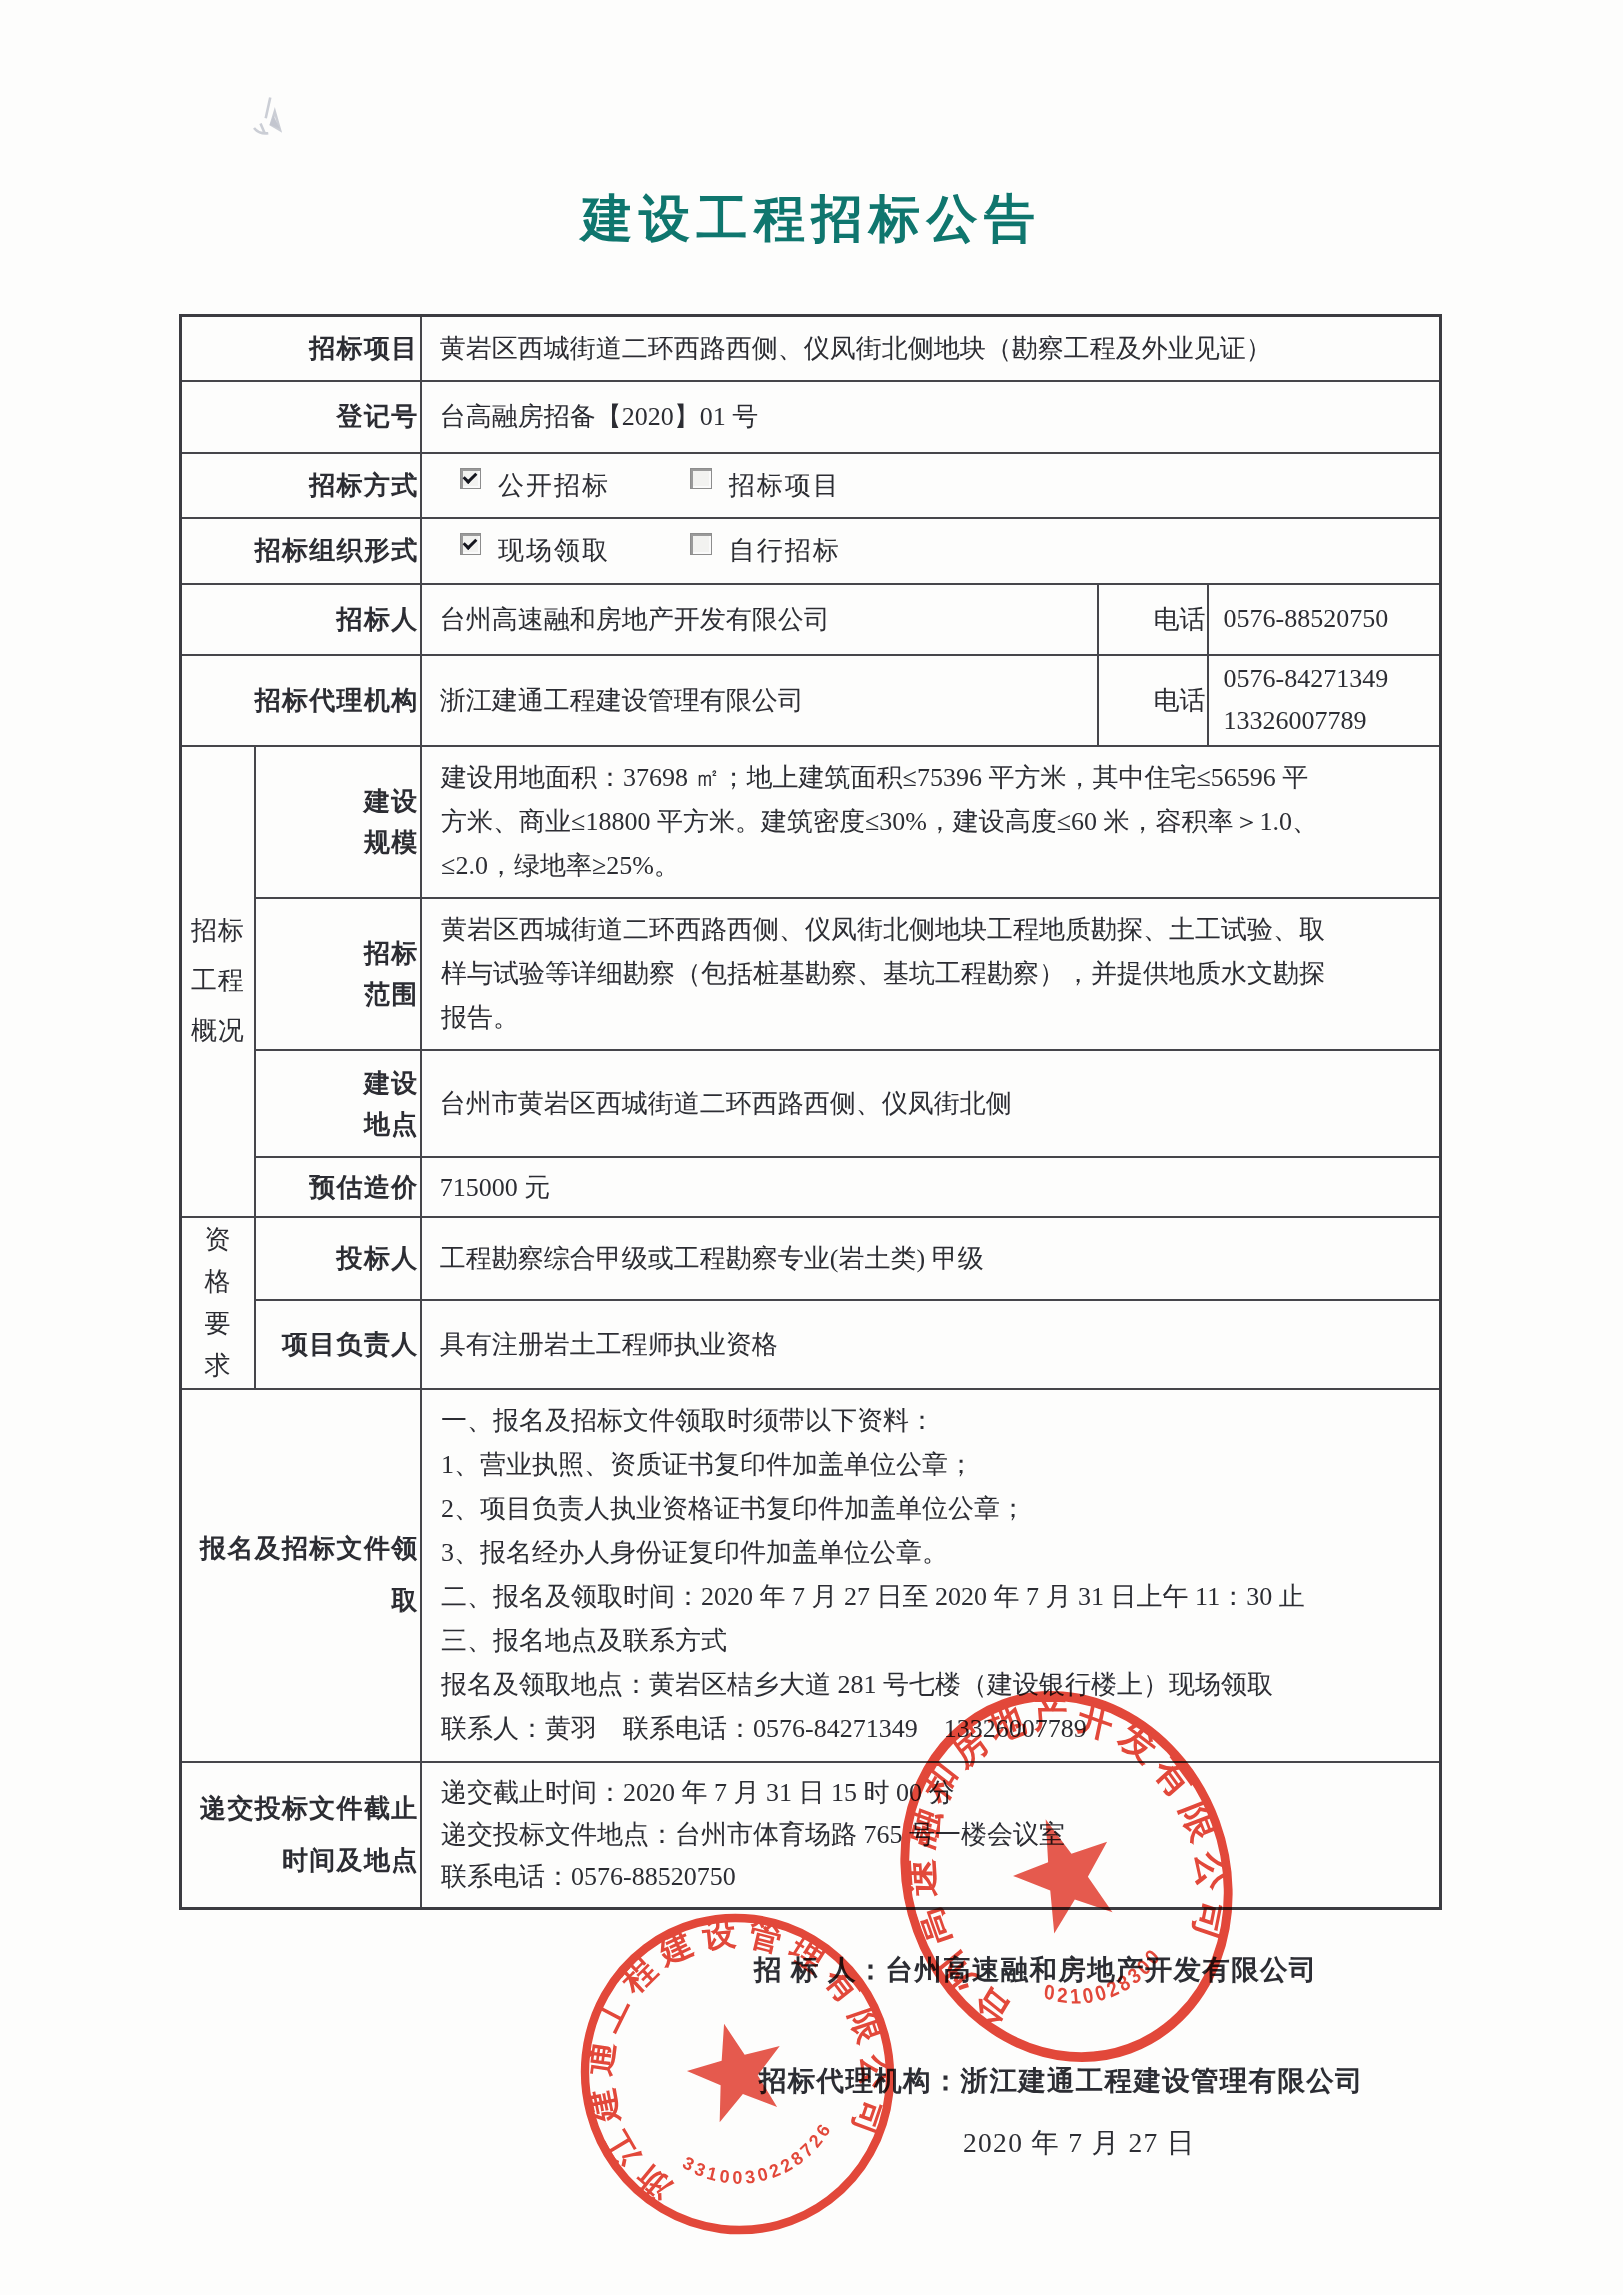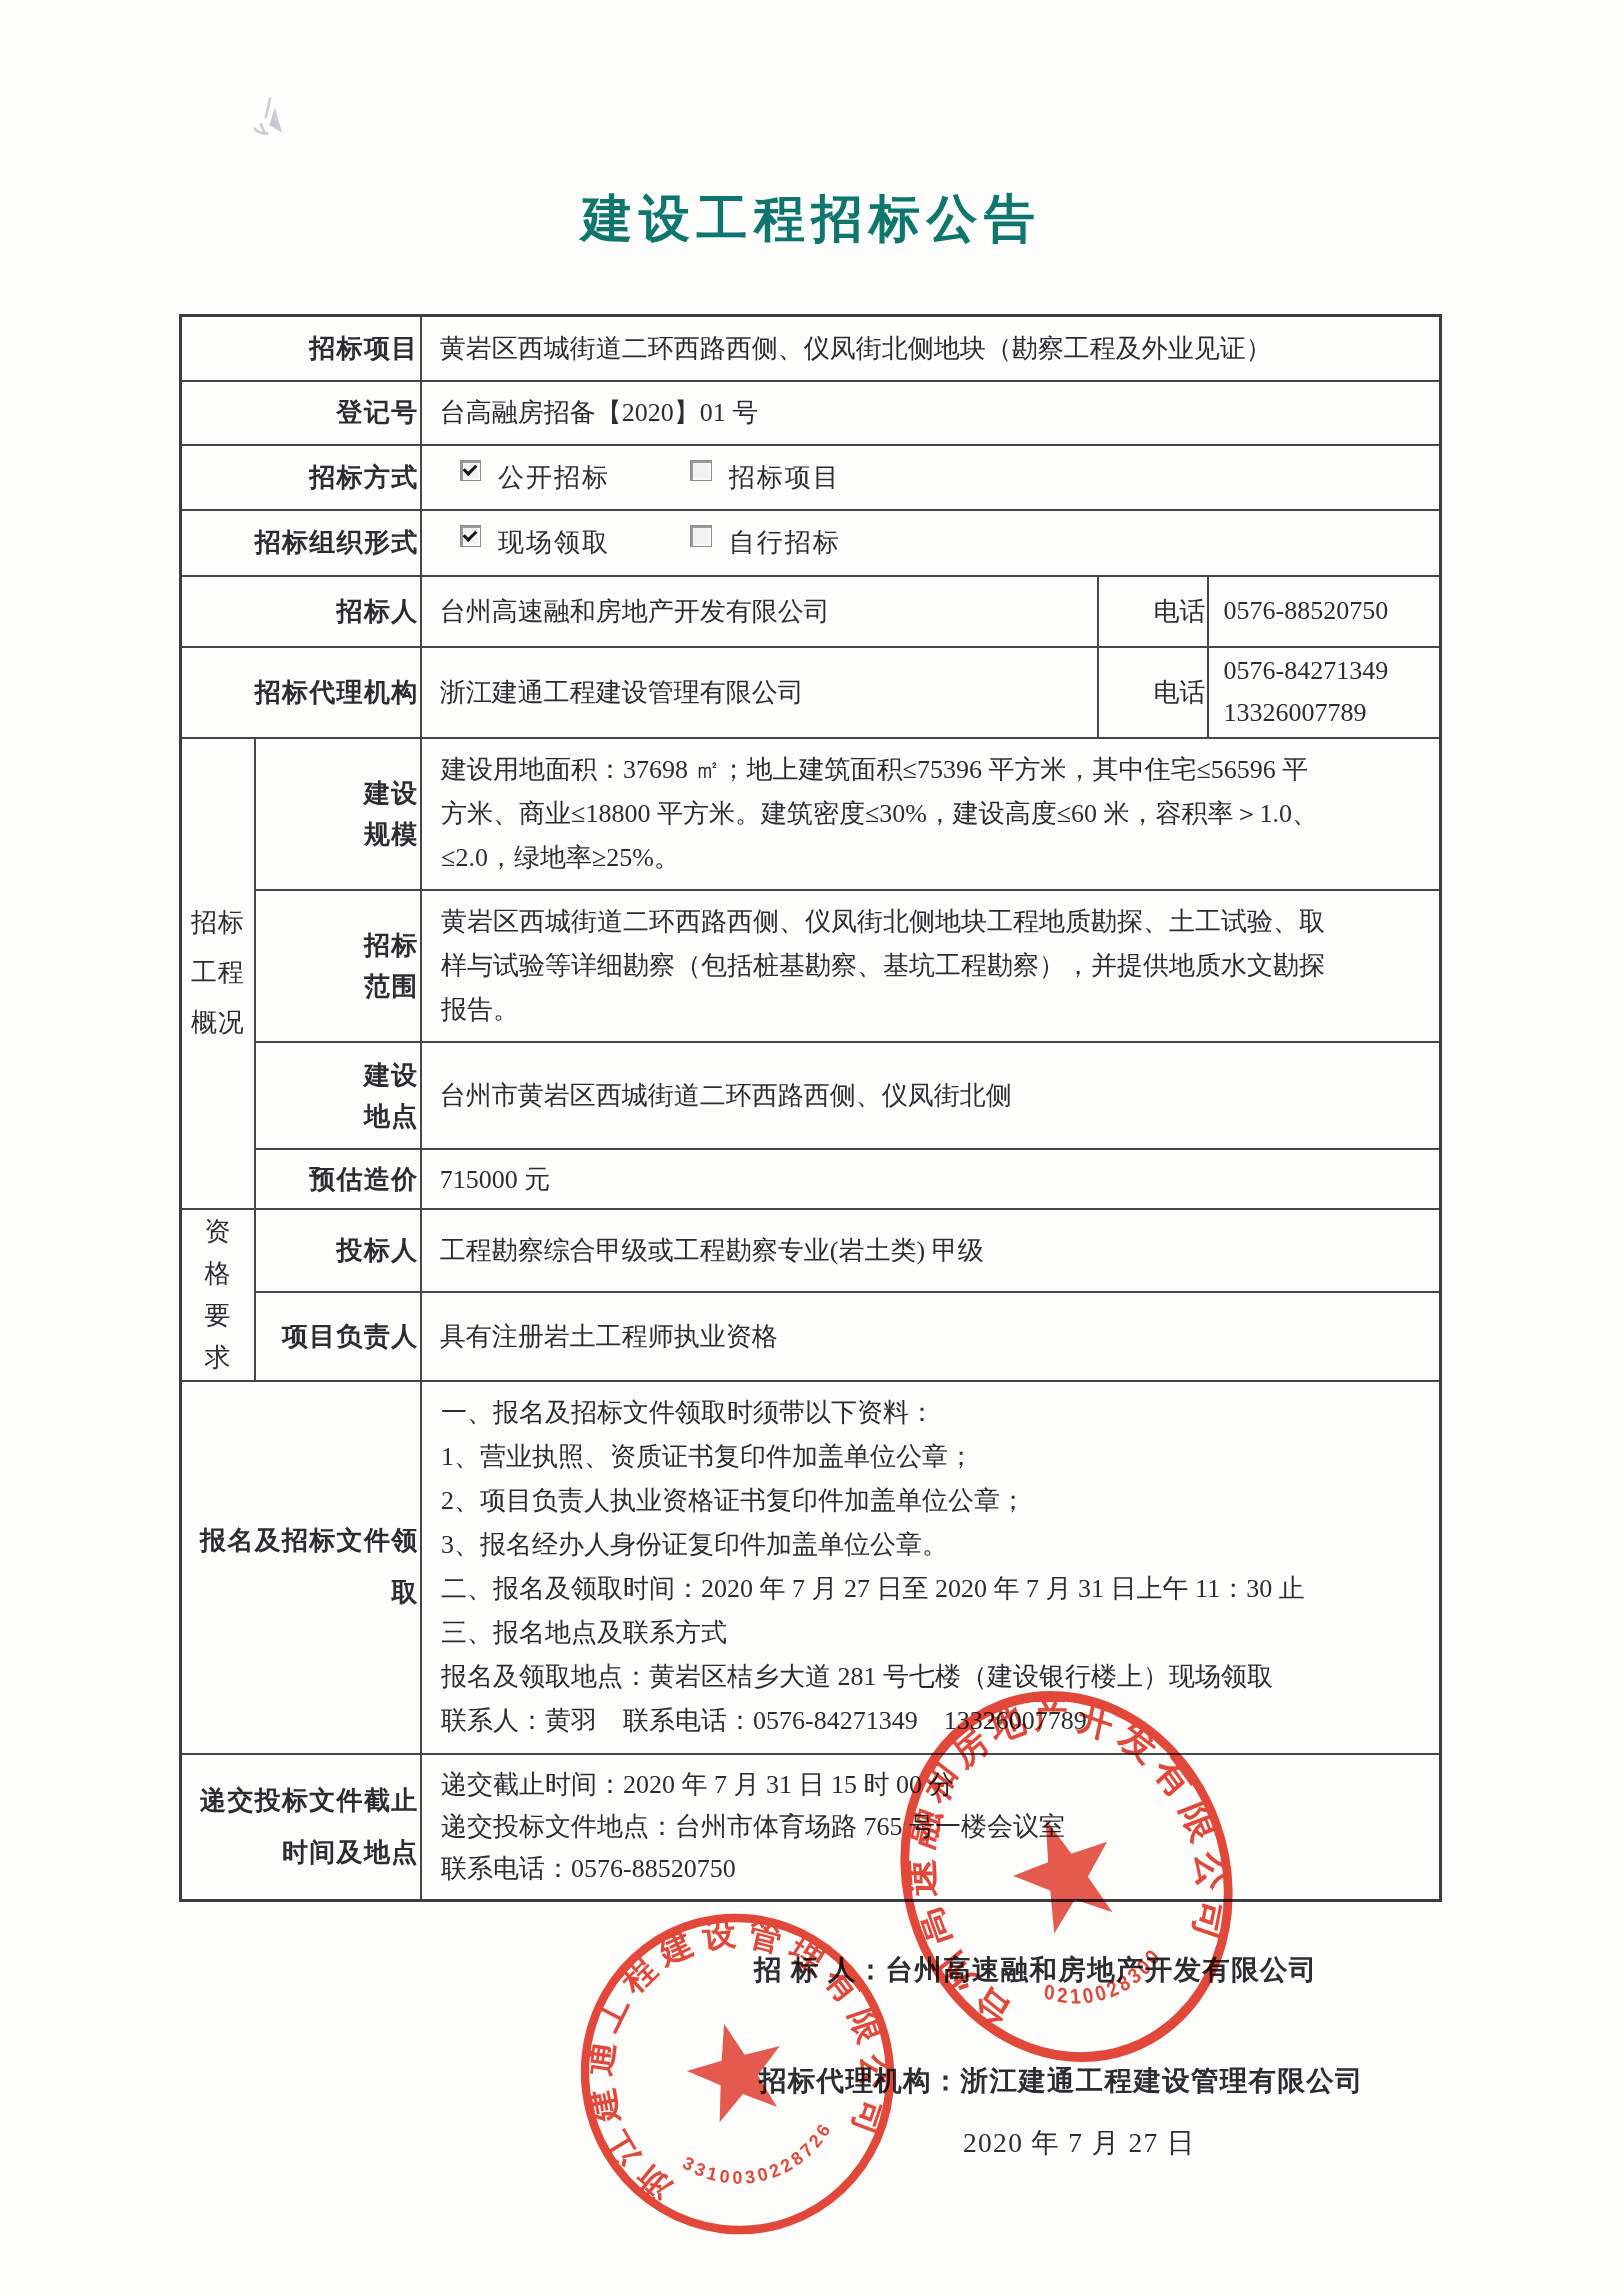--- a/index.html
+++ b/index.html
@@ -52,21 +52,21 @@
         <col style="width:110px">
         <col style="width:233px">
       </colgroup>
 
     <tbody>
         <tr style="height:65px">
       <td colspan="2" class="lbl">招标项目</td>
       <td colspan="3" class="val">黄岩区西城街道二环西路西侧、仪凤街北侧地块（勘察工程及外业见证）</td>
     </tr>
 
-    <tr style="height:64px">
+    <tr style="height:72px">
       <td colspan="2" class="lbl">登记号</td>
       <td colspan="3" class="val">台高融房招备【2020】01 号</td>
     </tr>
 
     <tr style="height:65px">
       <td colspan="2" class="lbl">招标方式</td>
       <td colspan="3">
         <div class="cbrow">
           <span class="cb">
                 <span class="tick"></span>

